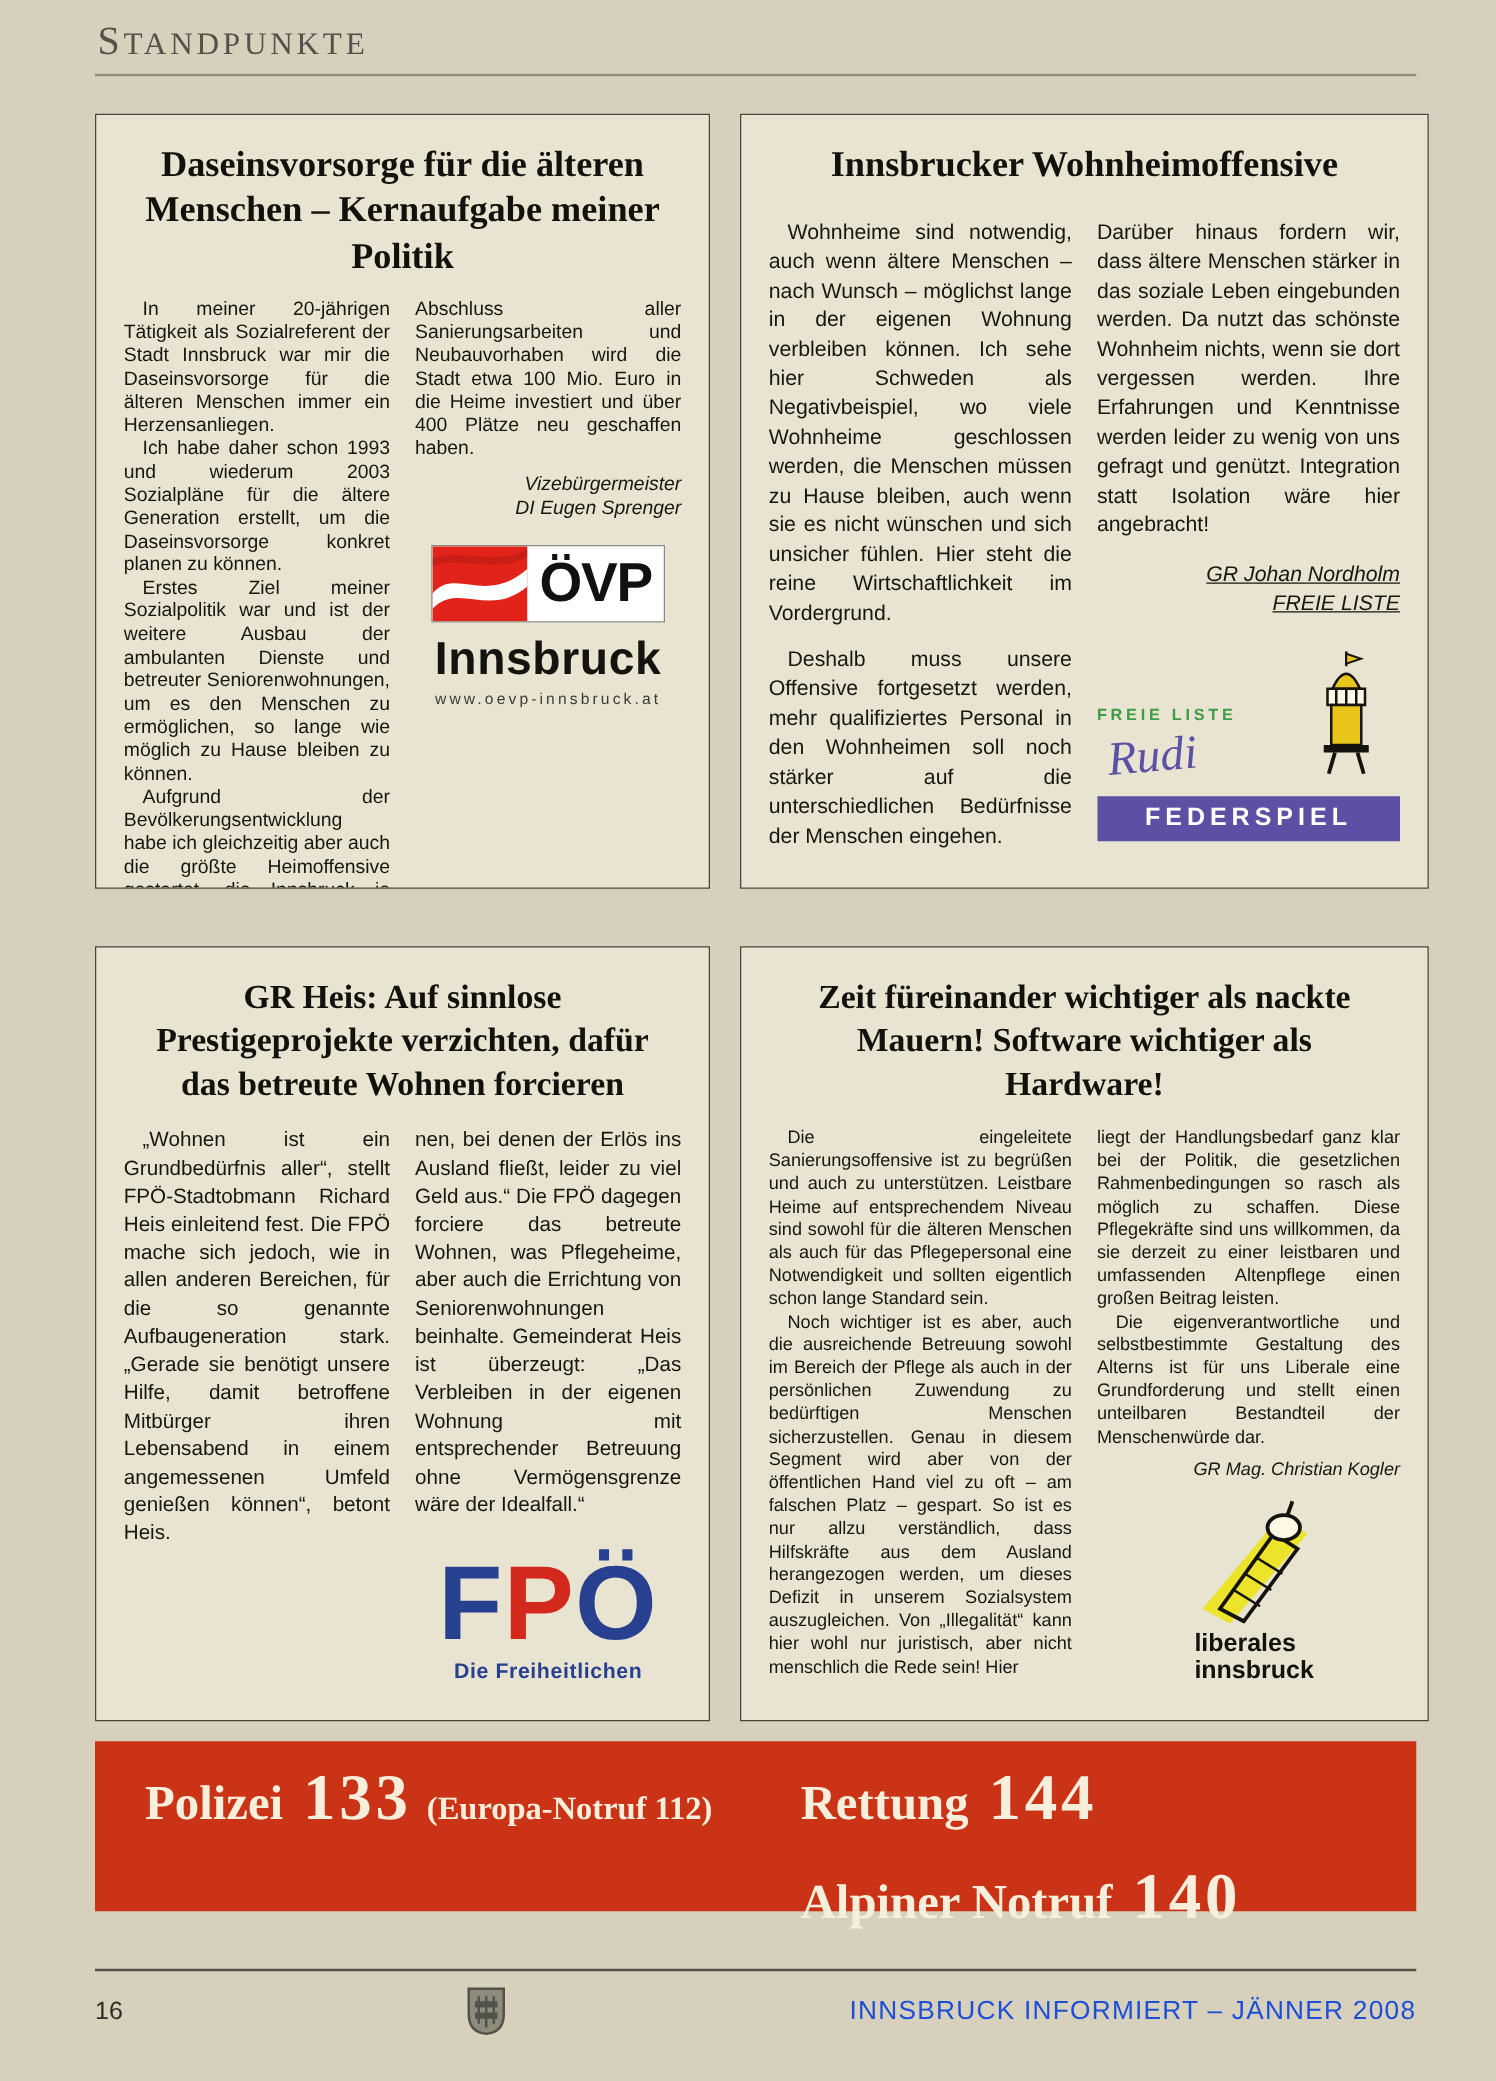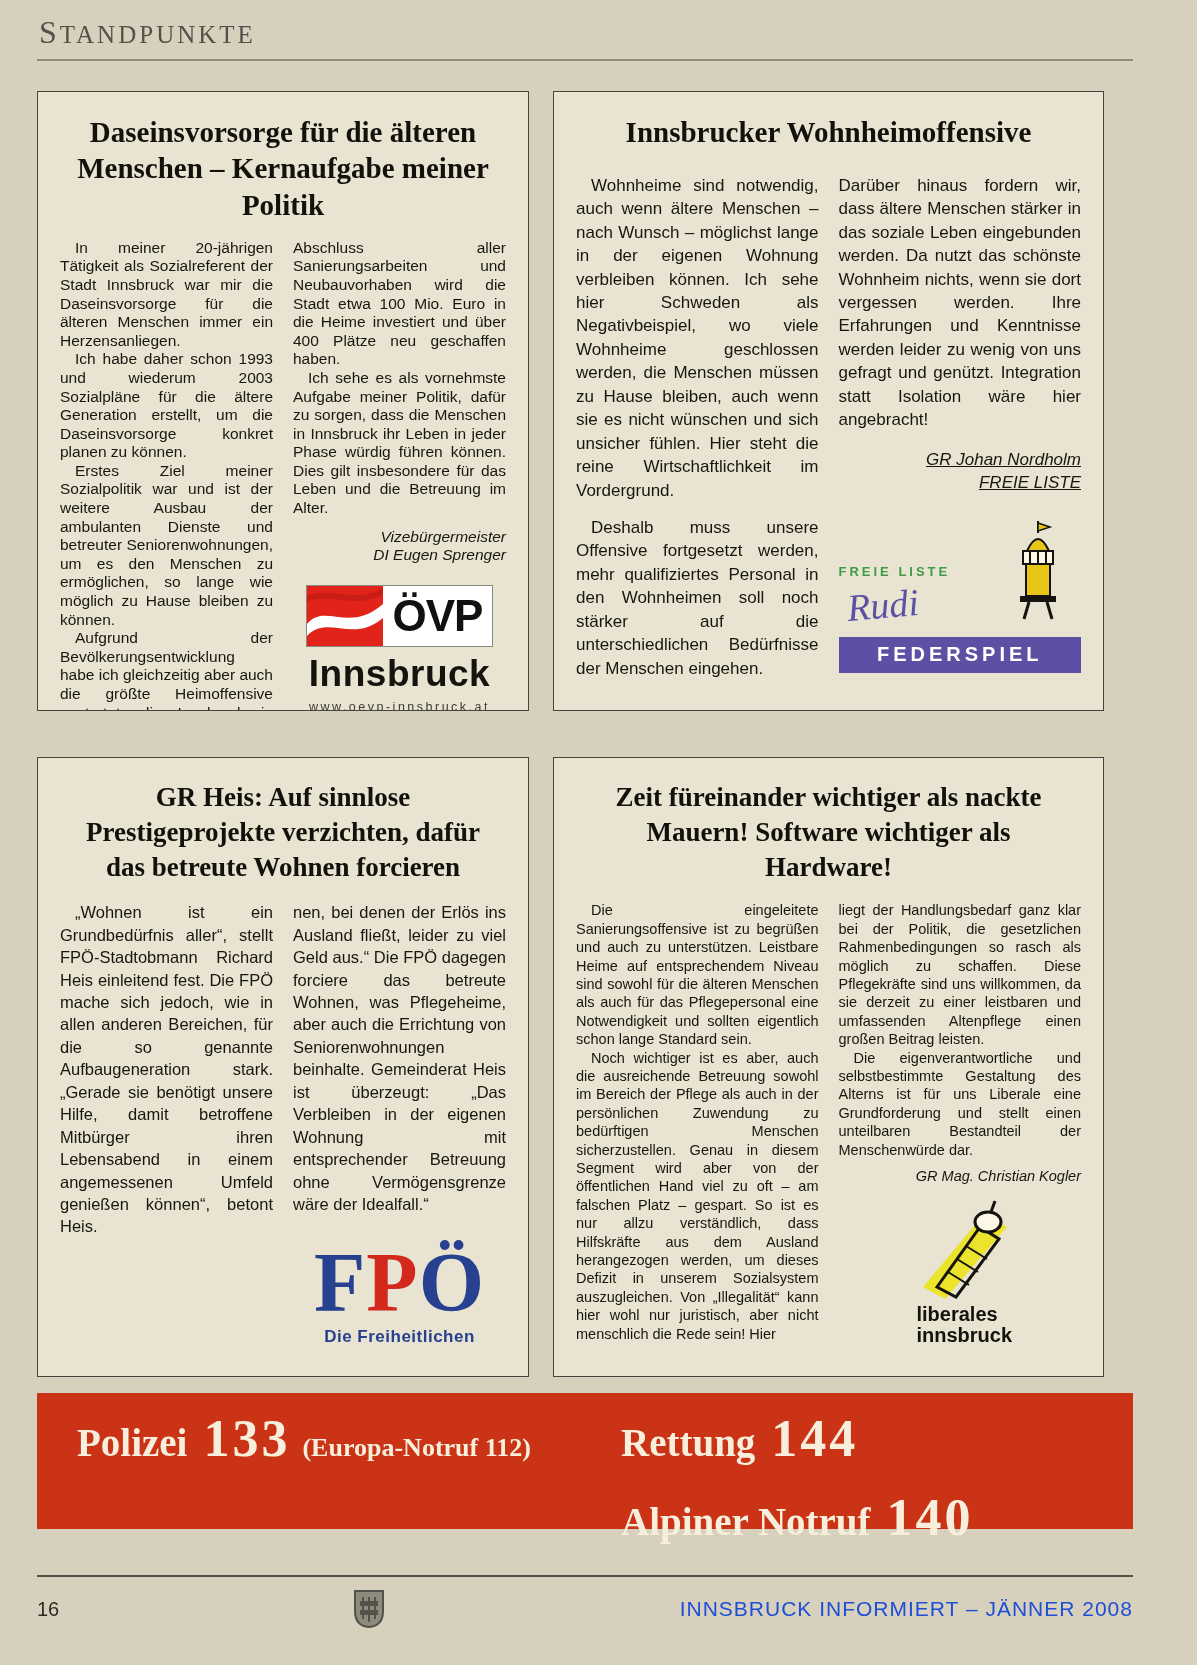--- a/index.html
+++ b/index.html
@@ -4,21 +4,21 @@
 <style>
   * { box-sizing: border-box; }
   html,body { margin:0; padding:0; }
   body {
     width:1197px; height:1665px;
     background:#d6d0bc;
     font-family:"Liberation Sans", sans-serif;
     color:#17160f;
     overflow:hidden;
   }
-  .page { width:1197px; height:1530px; padding:10px 64px 0 37px; }
+  .page { width:1197px; height:1530px; padding:10px 64px 0 76px; }
 
   
   .section-title {
     font-family:"Liberation Serif", serif;
     font-size:25px; letter-spacing:3px; color:#52524a;
     padding:4px 0 8px 2px;
     border-bottom:2px solid #8f8e7e;
   }
   .section-title::first-letter { font-size:32px; }
 
@@ -88,21 +88,21 @@
   }
   .fl-bar {
     position:absolute; left:0; right:0; bottom:0;
     background:#5b50a3; color:#fff; text-align:center;
     font-weight:bold; font-size:20px; letter-spacing:4px; padding:4px 0;
   }
 
   
   .fpo { margin-top:28px; text-align:center; }
   .fpo-letters {
-    font-family:Liberation Serif, serif; font-weight:bold;
+    font-family:Liberation Sans, sans-serif; font-weight:bold;
     font-size:84px; line-height:0.95; letter-spacing:1px;
   }
   .fpo-f, .fpo-o { color:#27408f; }
   .fpo-p { color:#d3281c; }
   .fpo-sub { color:#27408f; font-weight:bold; font-size:17px; margin-top:2px; letter-spacing:0.5px; }
 
   
   .lib { margin-top:10px; text-align:center; }
   .lib-text { font-weight:bold; font-size:20px; line-height:1.05; text-align:left; margin-left:78px; color:#13120c; }
 
@@ -145,21 +145,20 @@
       <h2>Daseinsvorsorge für die älteren Menschen – Kernaufgabe meiner Politik</h2>
       <div class="cols">
         <div class="col">
           <p class="ind">In meiner 20-jährigen Tätigkeit als Sozialreferent der Stadt Innsbruck war mir die Daseinsvorsorge für die älteren Menschen immer ein Herzensanliegen.</p>
           <p class="ind">Ich habe daher schon 1993 und wiederum 2003 Sozialpläne für die ältere Generation erstellt, um die Daseinsvorsorge konkret planen zu können.</p>
           <p class="ind">Erstes Ziel meiner Sozialpolitik war und ist der weitere Ausbau der ambulanten Dienste und betreuter Seniorenwohnungen, um es den Menschen zu ermöglichen, so lange wie möglich zu Hause bleiben zu können.</p>
           <p class="ind">Aufgrund der Bevölkerungsentwicklung habe ich gleichzeitig aber auch die größte Heimoffensive gestartet, die Innsbruck je erlebt hat. Nach</p>
         </div>
         <div class="col">
           <p>Abschluss aller Sanierungsarbeiten und Neubauvorhaben wird die Stadt etwa 100 Mio. Euro in die Heime investiert und über 400 Plätze neu geschaffen haben.</p>
-          <p class="ind">Ich sehe es als vornehmste Aufgabe meiner Politik, dafür zu sorgen, dass die Menschen in Innsbruck ihr Leben in jeder Phase würdig führen können. Dies gilt insbesondere für das Leben und die Betreuung im Alter.</p>
           <div class="sig">
             <div>Vizebürgermeister</div>
             <div>DI Eugen Sprenger</div>
           </div>
           <div class="oevp">
             <div class="oevp-row">
               <svg class="oevp-flag" width="76" height="60" viewBox="0 0 76 60">
                 <rect width="76" height="60" fill="#e2231a"></rect>
                 <path d="M0,38 C 18,16 42,48 76,18 L76,32 C 46,58 20,28 0,50 Z" fill="#fff"></path>
                 <path d="M0,10 C 20,0 50,18 76,2 L76,8 C 50,24 22,6 0,16 Z" fill="#b01710" opacity="0.5"></path>

